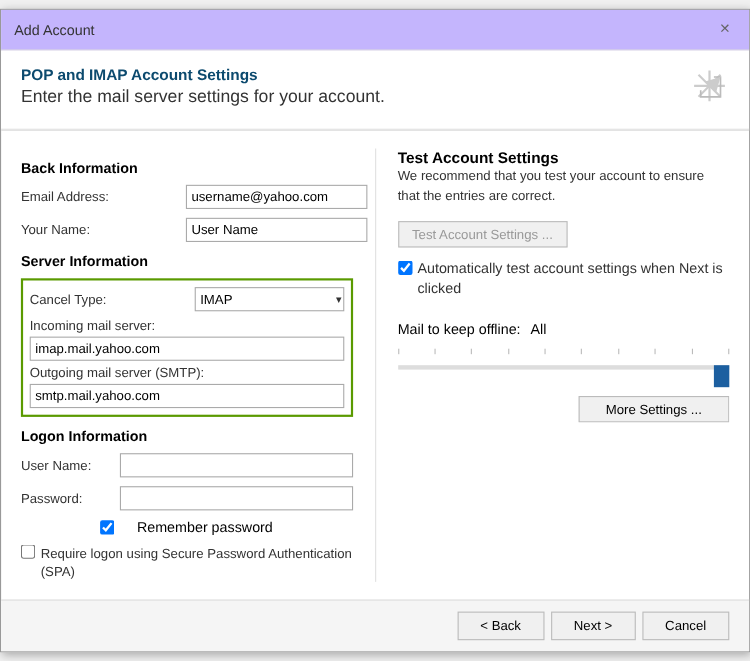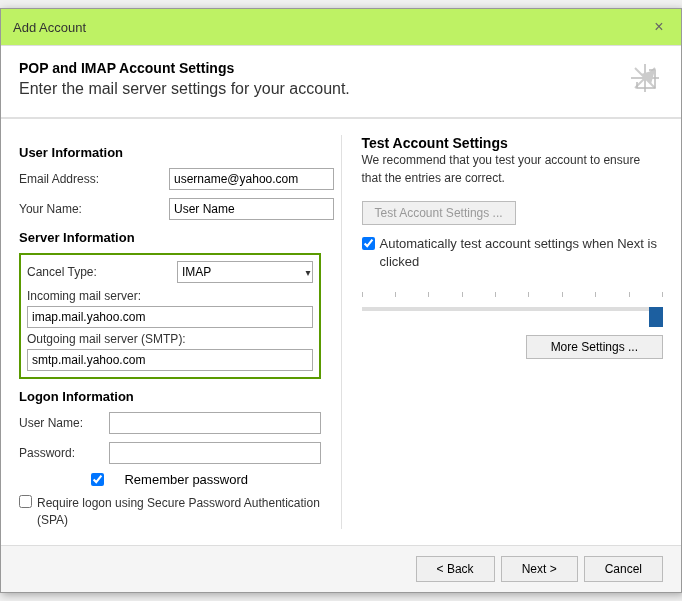--- a/index.html
+++ b/index.html
@@ -4,21 +4,21 @@
   <style>
     * { box-sizing: border-box; margin: 0; padding: 0; font-family: 'Segoe UI', Arial, sans-serif; font-size: 13px; }
     body { background: #f0f0f0; display: flex; align-items: center; justify-content: center; min-height: 100vh; }
     .dialog {
       width: 682px;
       background: #fff;
       border: 1px solid #999;
       box-shadow: 2px 2px 8px rgba(0,0,0,0.3);
     }
     .title-bar {
-      background: #bef264;
+      background: #c4b5fd;
       border-bottom: 1px solid #ddd;
       padding: 8px 12px;
       display: flex;
       align-items: center;
       justify-content: space-between;
     }
     .title-bar-text { font-size: 13px; color: #333; }
     .close-btn {
       width: 20px; height: 20px;
       background: none;
@@ -26,21 +26,21 @@
       cursor: pointer;
       font-size: 16px;
       color: #666;
       display: flex; align-items: center; justify-content: center;
     }
     .header-section {
       padding: 14px 18px 10px;
       border-bottom: 1px solid #e0e0e0;
       background: #fff;
     }
-    .header-title { font-weight: bold; font-size: 14px; color: #000000; margin-bottom: 4px; }
+    .header-title { font-weight: bold; font-size: 14px; color: #0c4a6e; margin-bottom: 4px; }
     .header-subtitle { font-size: 16px; color: #333; }
     .main-content {
       display: flex;
       padding: 16px 18px;
       gap: 20px;
       min-height: 400px;
     }
     .left-panel { flex: 1; min-width: 290px; }
     .right-panel { flex: 1; border-left: 1px solid #e0e0e0; padding-left: 20px; }
     .section-label { font-weight: bold; font-size: 13px; margin-bottom: 8px; margin-top: 10px; }
@@ -202,21 +202,21 @@
       </div>
     </div>
   </div>
 
   <hr class="divider">
 
   <div class="main-content">
 
     <div class="left-panel">
 
-      <div class="section-label">User Information</div>
+      <div class="section-label">Back Information</div>
 
       <div class="field-row">
         <span class="field-label">Email Address:</span>
         <input class="field-input" type="text" value="username@yahoo.com" style="">
       </div>
 
       <div class="field-row">
         <span class="field-label">Your Name:</span>
         <input class="field-input" type="text" value="User Name" style="">
       </div>
@@ -278,20 +278,24 @@
       <div class="right-desc">We recommend that you test your account to ensure that the entries are correct.</div>
 
       <button class="test-btn" disabled="">Test Account Settings ...</button>
 
       <div class="auto-test-row">
         <input type="checkbox" id="autoTest" checked="" style="margin-top: 2px; flex-shrink: 0;">
         <label for="autoTest" class="auto-test-text">Automatically test account settings when Next is clicked</label>
       </div>
 
       <div class="slider-section">
+        <div class="slider-label-row">
+          <span>Mail to keep offline:</span>
+          <span style="margin-left:4px; font-weight:normal;">All</span>
+        </div>
 
         <div class="slider-container">
           
           <div class="tick-row">
             <span style="width:1px;height:5px;background:#bbb;display:inline-block;"></span>
             <span style="width:1px;height:5px;background:#bbb;display:inline-block;"></span>
             <span style="width:1px;height:5px;background:#bbb;display:inline-block;"></span>
             <span style="width:1px;height:5px;background:#bbb;display:inline-block;"></span>
             <span style="width:1px;height:5px;background:#bbb;display:inline-block;"></span>
             <span style="width:1px;height:5px;background:#bbb;display:inline-block;"></span>

